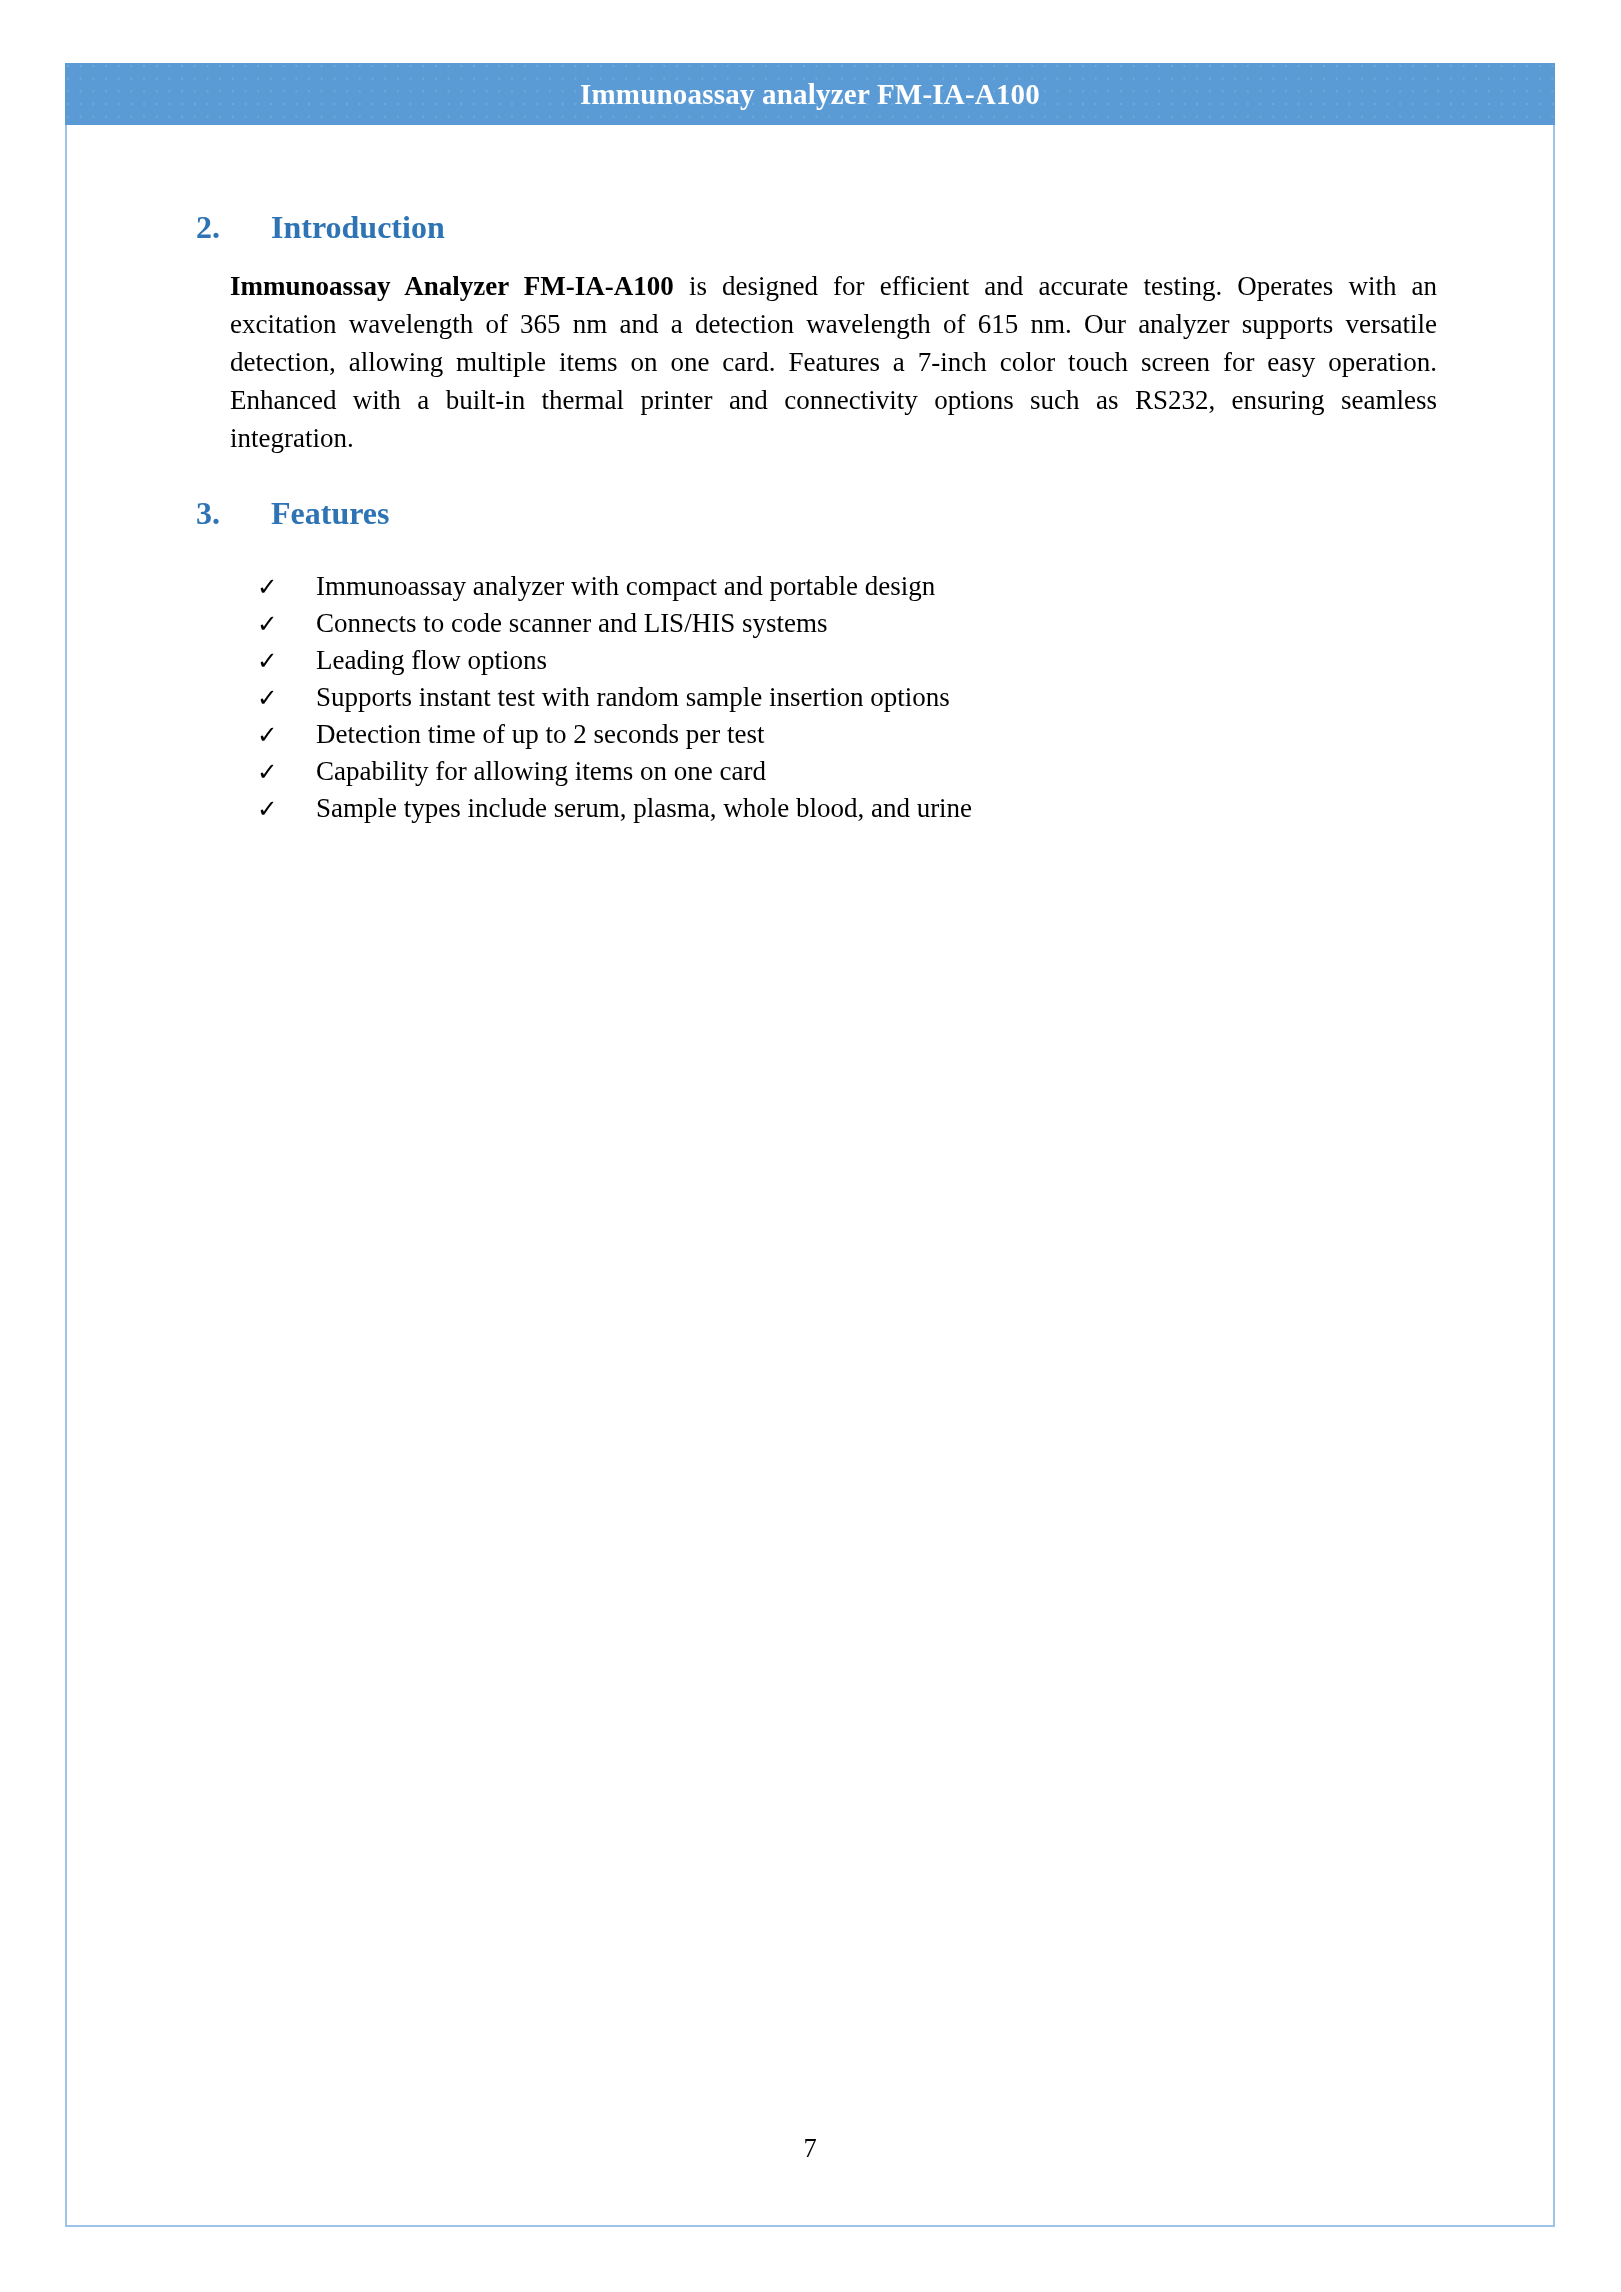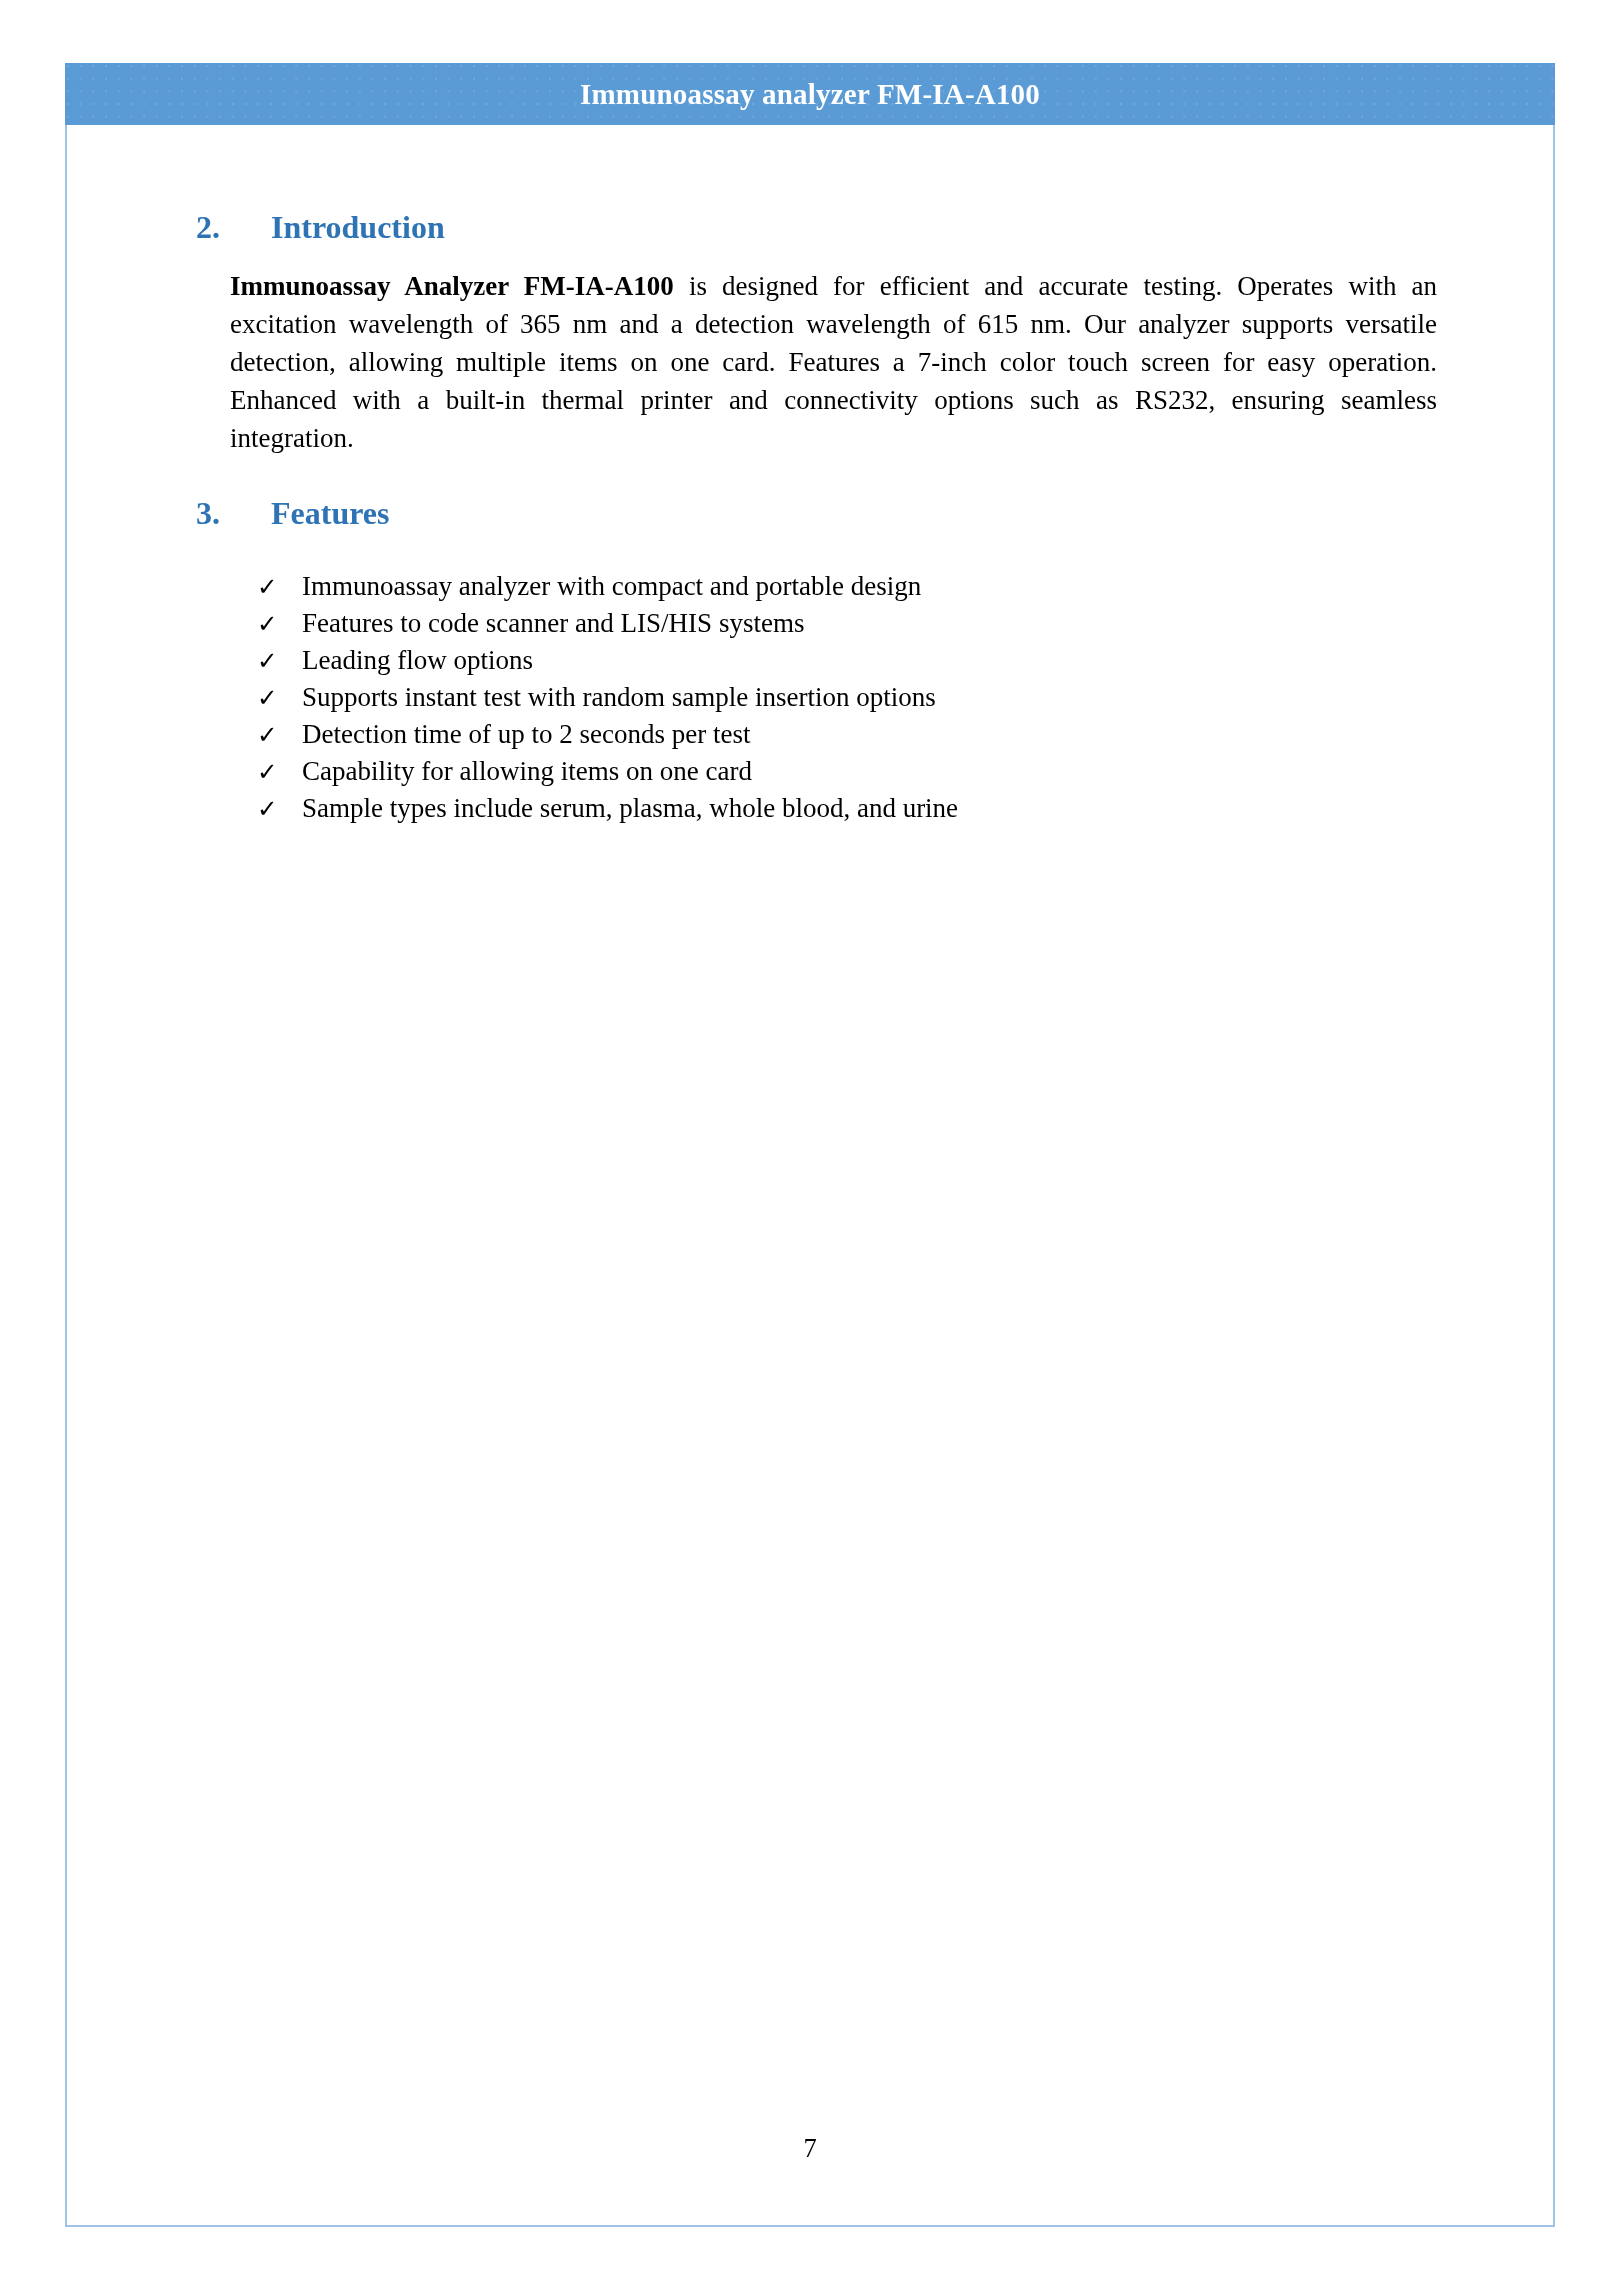--- a/index.html
+++ b/index.html
@@ -114,20 +114,21 @@
   }
   .bullet-mark {
     flex: 0 0 45px;
     width: 45px;
     font-size: 24.5px;
     color: #000000;
     font-family: "DejaVu Sans", sans-serif;
   }
   .bullet-text {
     flex: 1 1 auto;
+    margin-left: 14px;
   }
 
   .page-number {
     position: absolute;
     left: 0;
     width: 100%;
     text-align: center;
     color: #000000;
     font-family: "Liberation Serif", "DejaVu Serif", serif;
     font-size: 26.5px;
@@ -160,21 +161,21 @@
       <span class="heading-text">Features</span>
     </div>
 
     <ul class="bullet-list" style="margin-left: 192px; margin-top: 37px;">
       <li class="bullet-item">
         <span class="bullet-mark">✓</span>
         <span class="bullet-text">Immunoassay analyzer with compact and portable design</span>
       </li>
       <li class="bullet-item">
         <span class="bullet-mark">✓</span>
-        <span class="bullet-text">Features to code scanner and LIS/HIS systems</span>
+        <span class="bullet-text">Connects to code scanner and LIS/HIS systems</span>
       </li>
       <li class="bullet-item">
         <span class="bullet-mark">✓</span>
         <span class="bullet-text">Leading flow options</span>
       </li>
       <li class="bullet-item">
         <span class="bullet-mark">✓</span>
         <span class="bullet-text">Supports instant test with random sample insertion options</span>
       </li>
       <li class="bullet-item">

